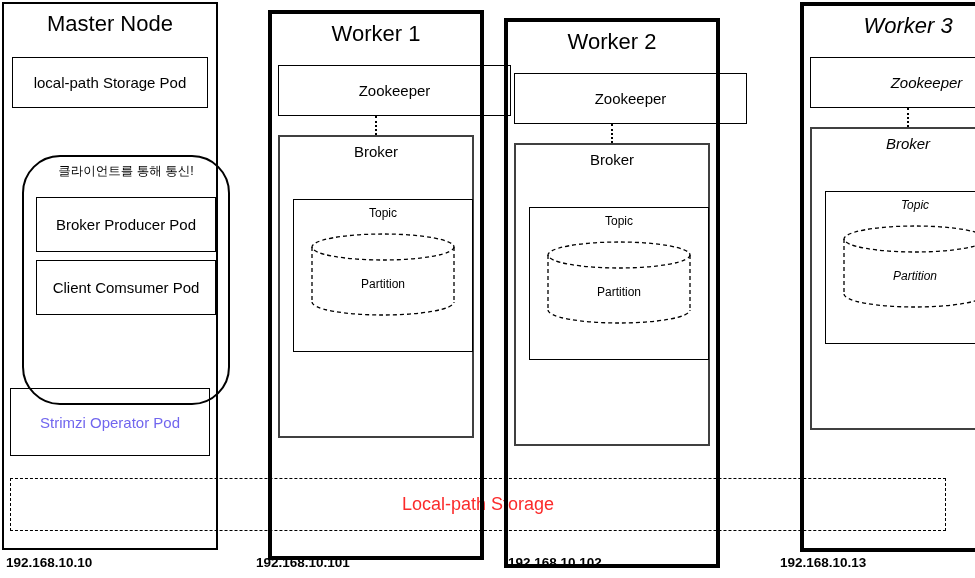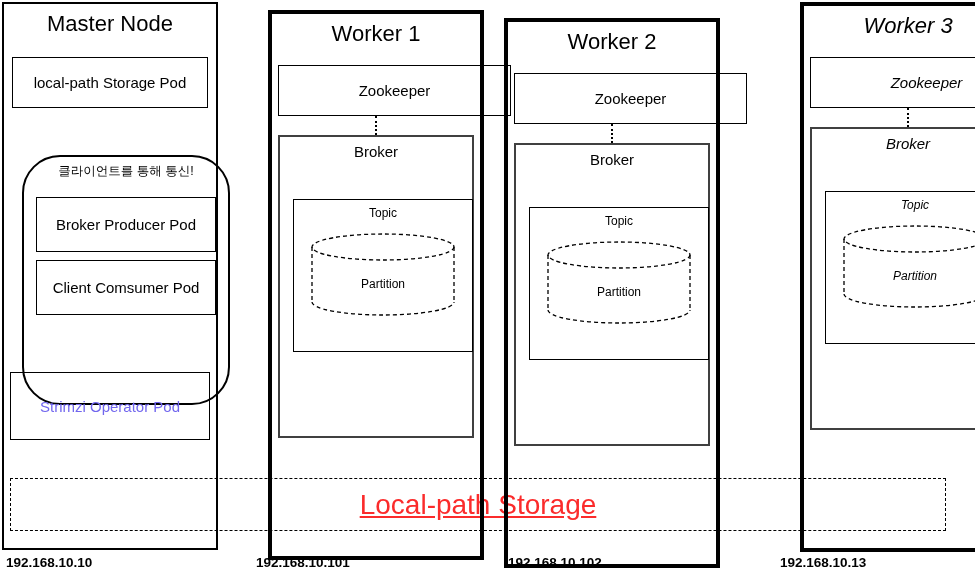--- a/index.html
+++ b/index.html
@@ -55,21 +55,21 @@
   }
   .client-note {
     position: absolute; top: 6px; left: 0; right: 0;
     text-align: center;
     font-size: 12.5px;
   }
   .client-pod { left: 12px; width: 180px; height: 55px; }
   .client-pod.p0 { top: 40px; }
   .client-pod.p1 { top: 103px; }
   .client-pod.p2 { top: 166px; }
-  .strimzi { left: 6px; top: 368px; width: 200px; height: 68px; }
+  .strimzi { left: 6px; top: 384px; width: 200px; height: 68px; }
   .strimzi span { color: var(--strimzi-color, #7166ee); }
   
   .zookeeper { left: 6px; top: 51px; width: 233px; height: 51px; }
   .zk-broker-link {
     position: absolute;
     left: 103px; top: 102px;
     width: 0; height: 19px;
     border-left: 2px dotted #000;
   }
   .broker {
@@ -105,22 +105,21 @@
   .storage-banner {
     position: absolute;
     left: 10px; top: 478px; width: 936px; height: 53px;
     box-sizing: border-box;
     border: 1px dashed #000;
     display: flex; align-items: center; justify-content: center;
     z-index: 1;
   }
   .storage-label {
     color: var(--storage-color, #fb2b2b);
-    font-size: 28px;
-    text-decoration: underline;
+    font-size: 18px;
   }
   
   .ip {
     position: absolute;
     top: 555px;
     font-size: 13.5px;
     font-weight: bold;
     z-index: 2;
   }
   .ip.master-ip { left: 6px; }

